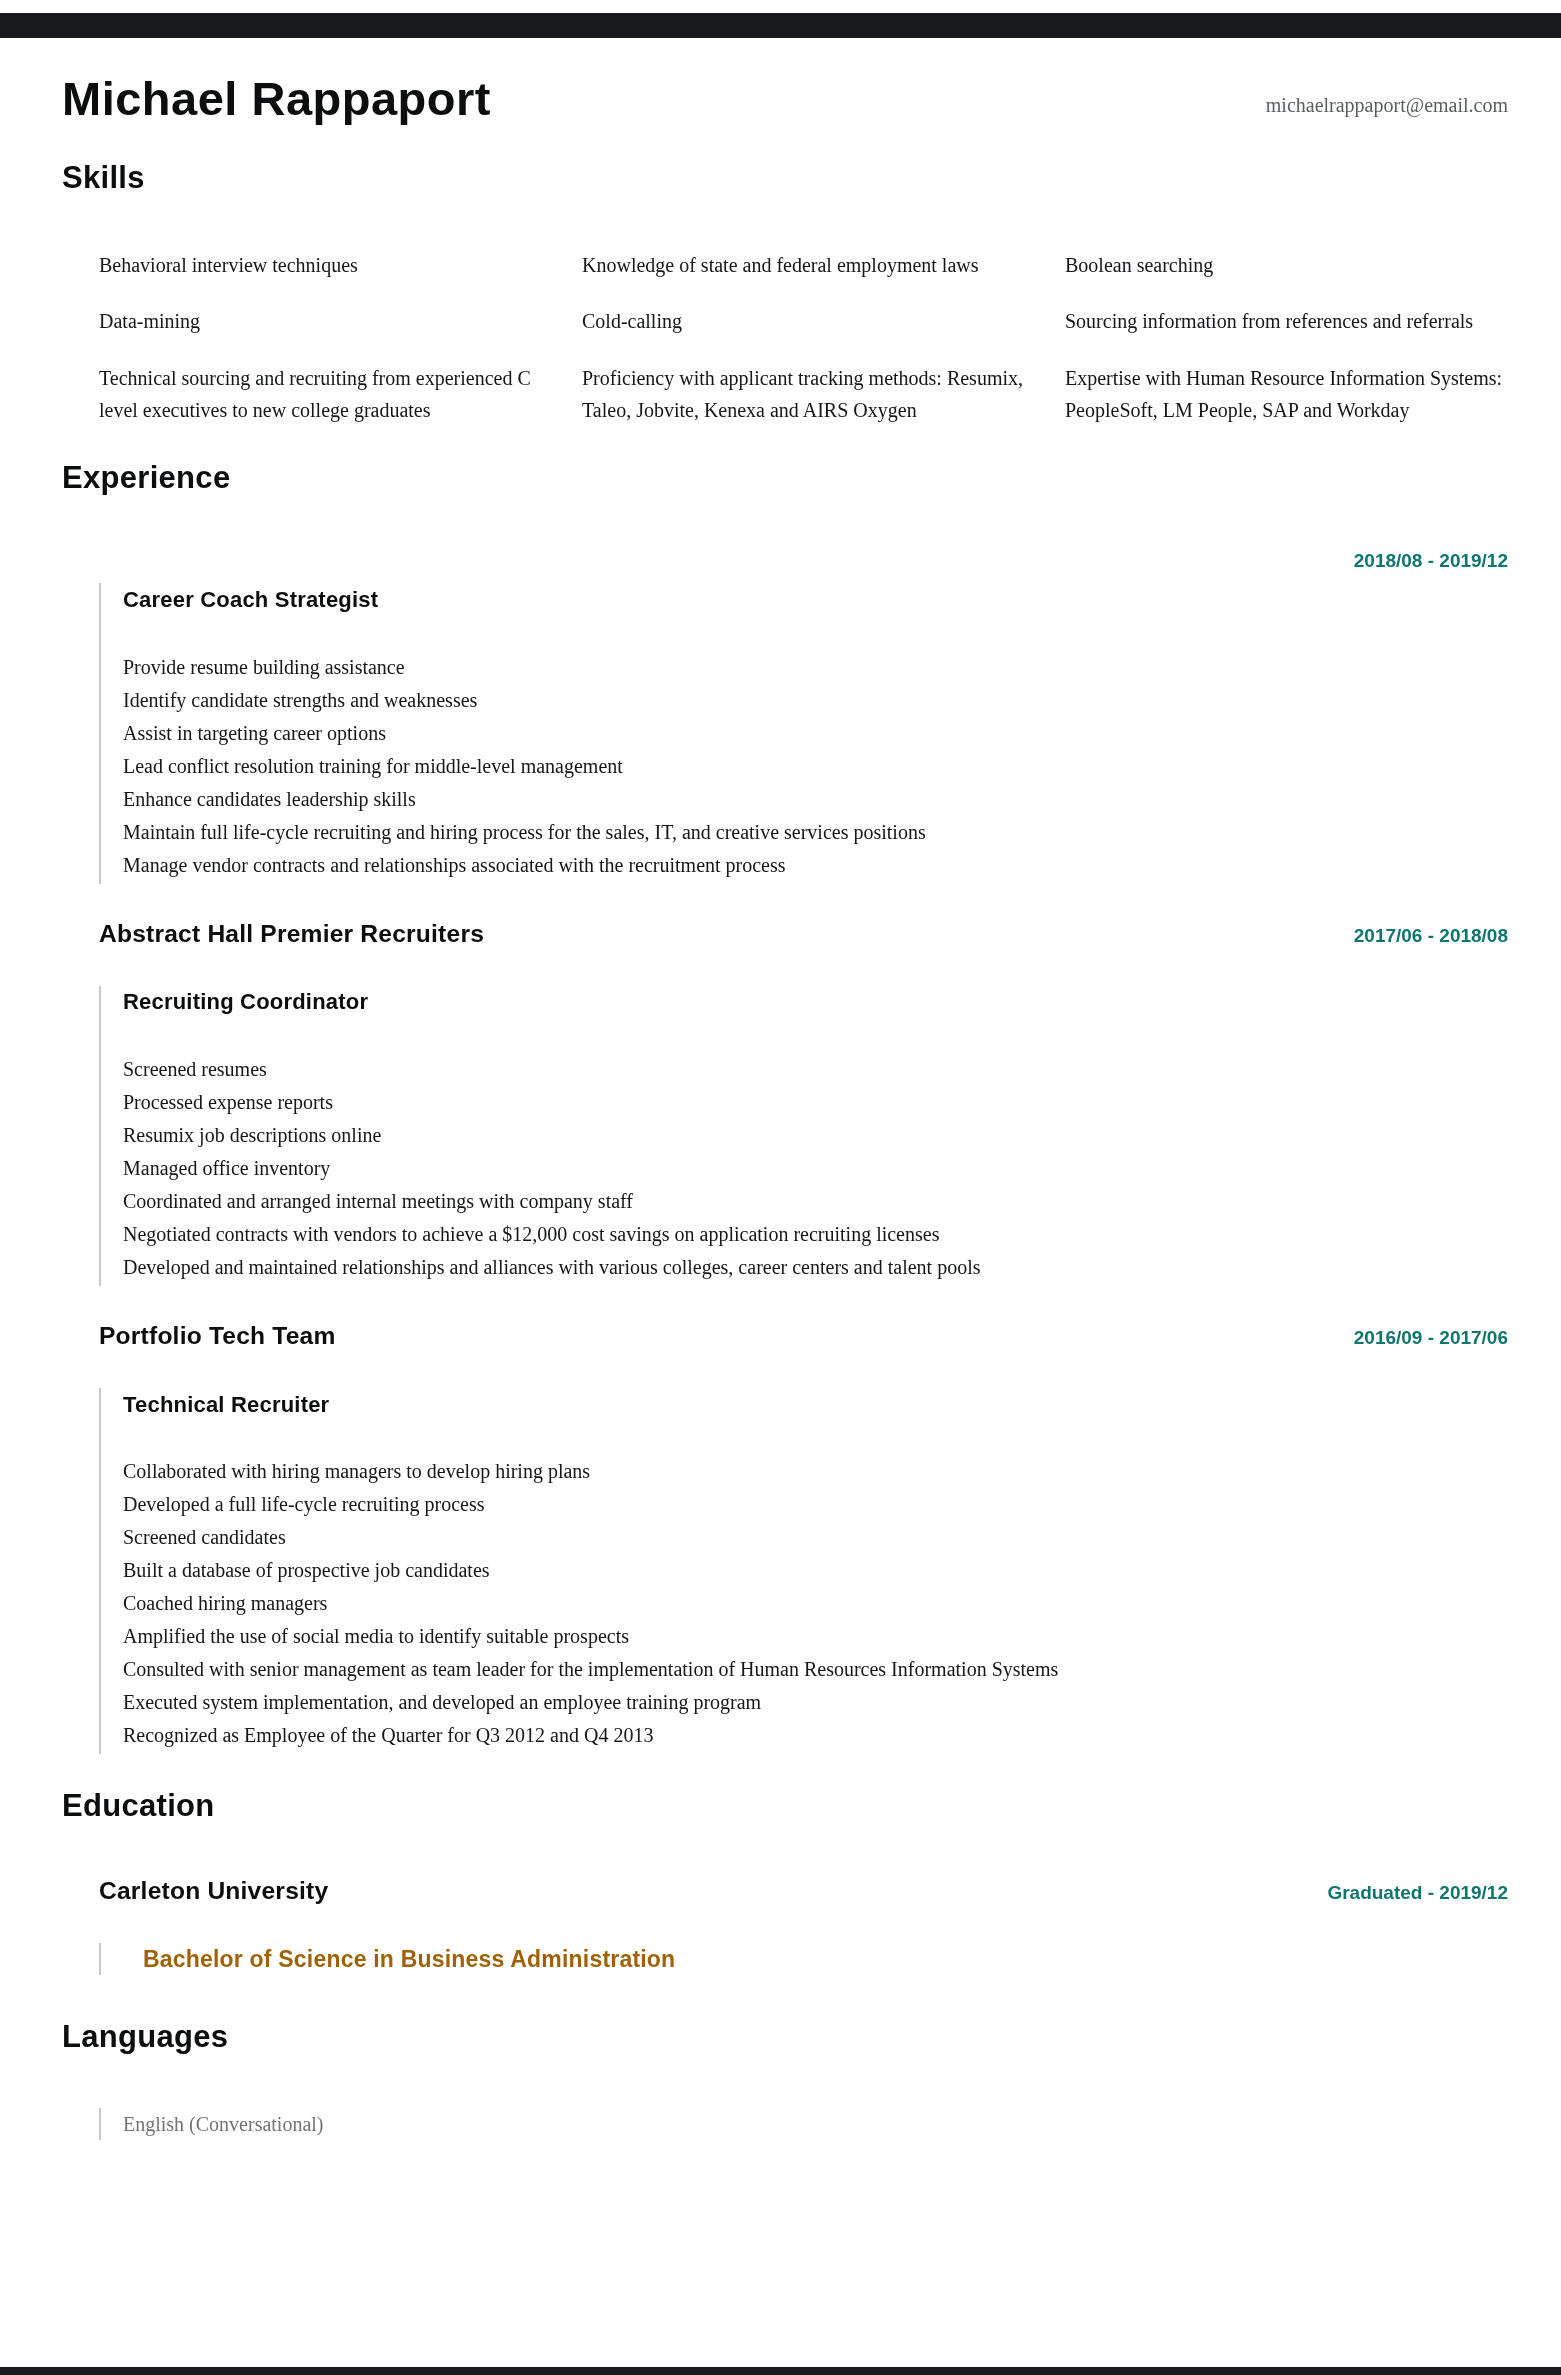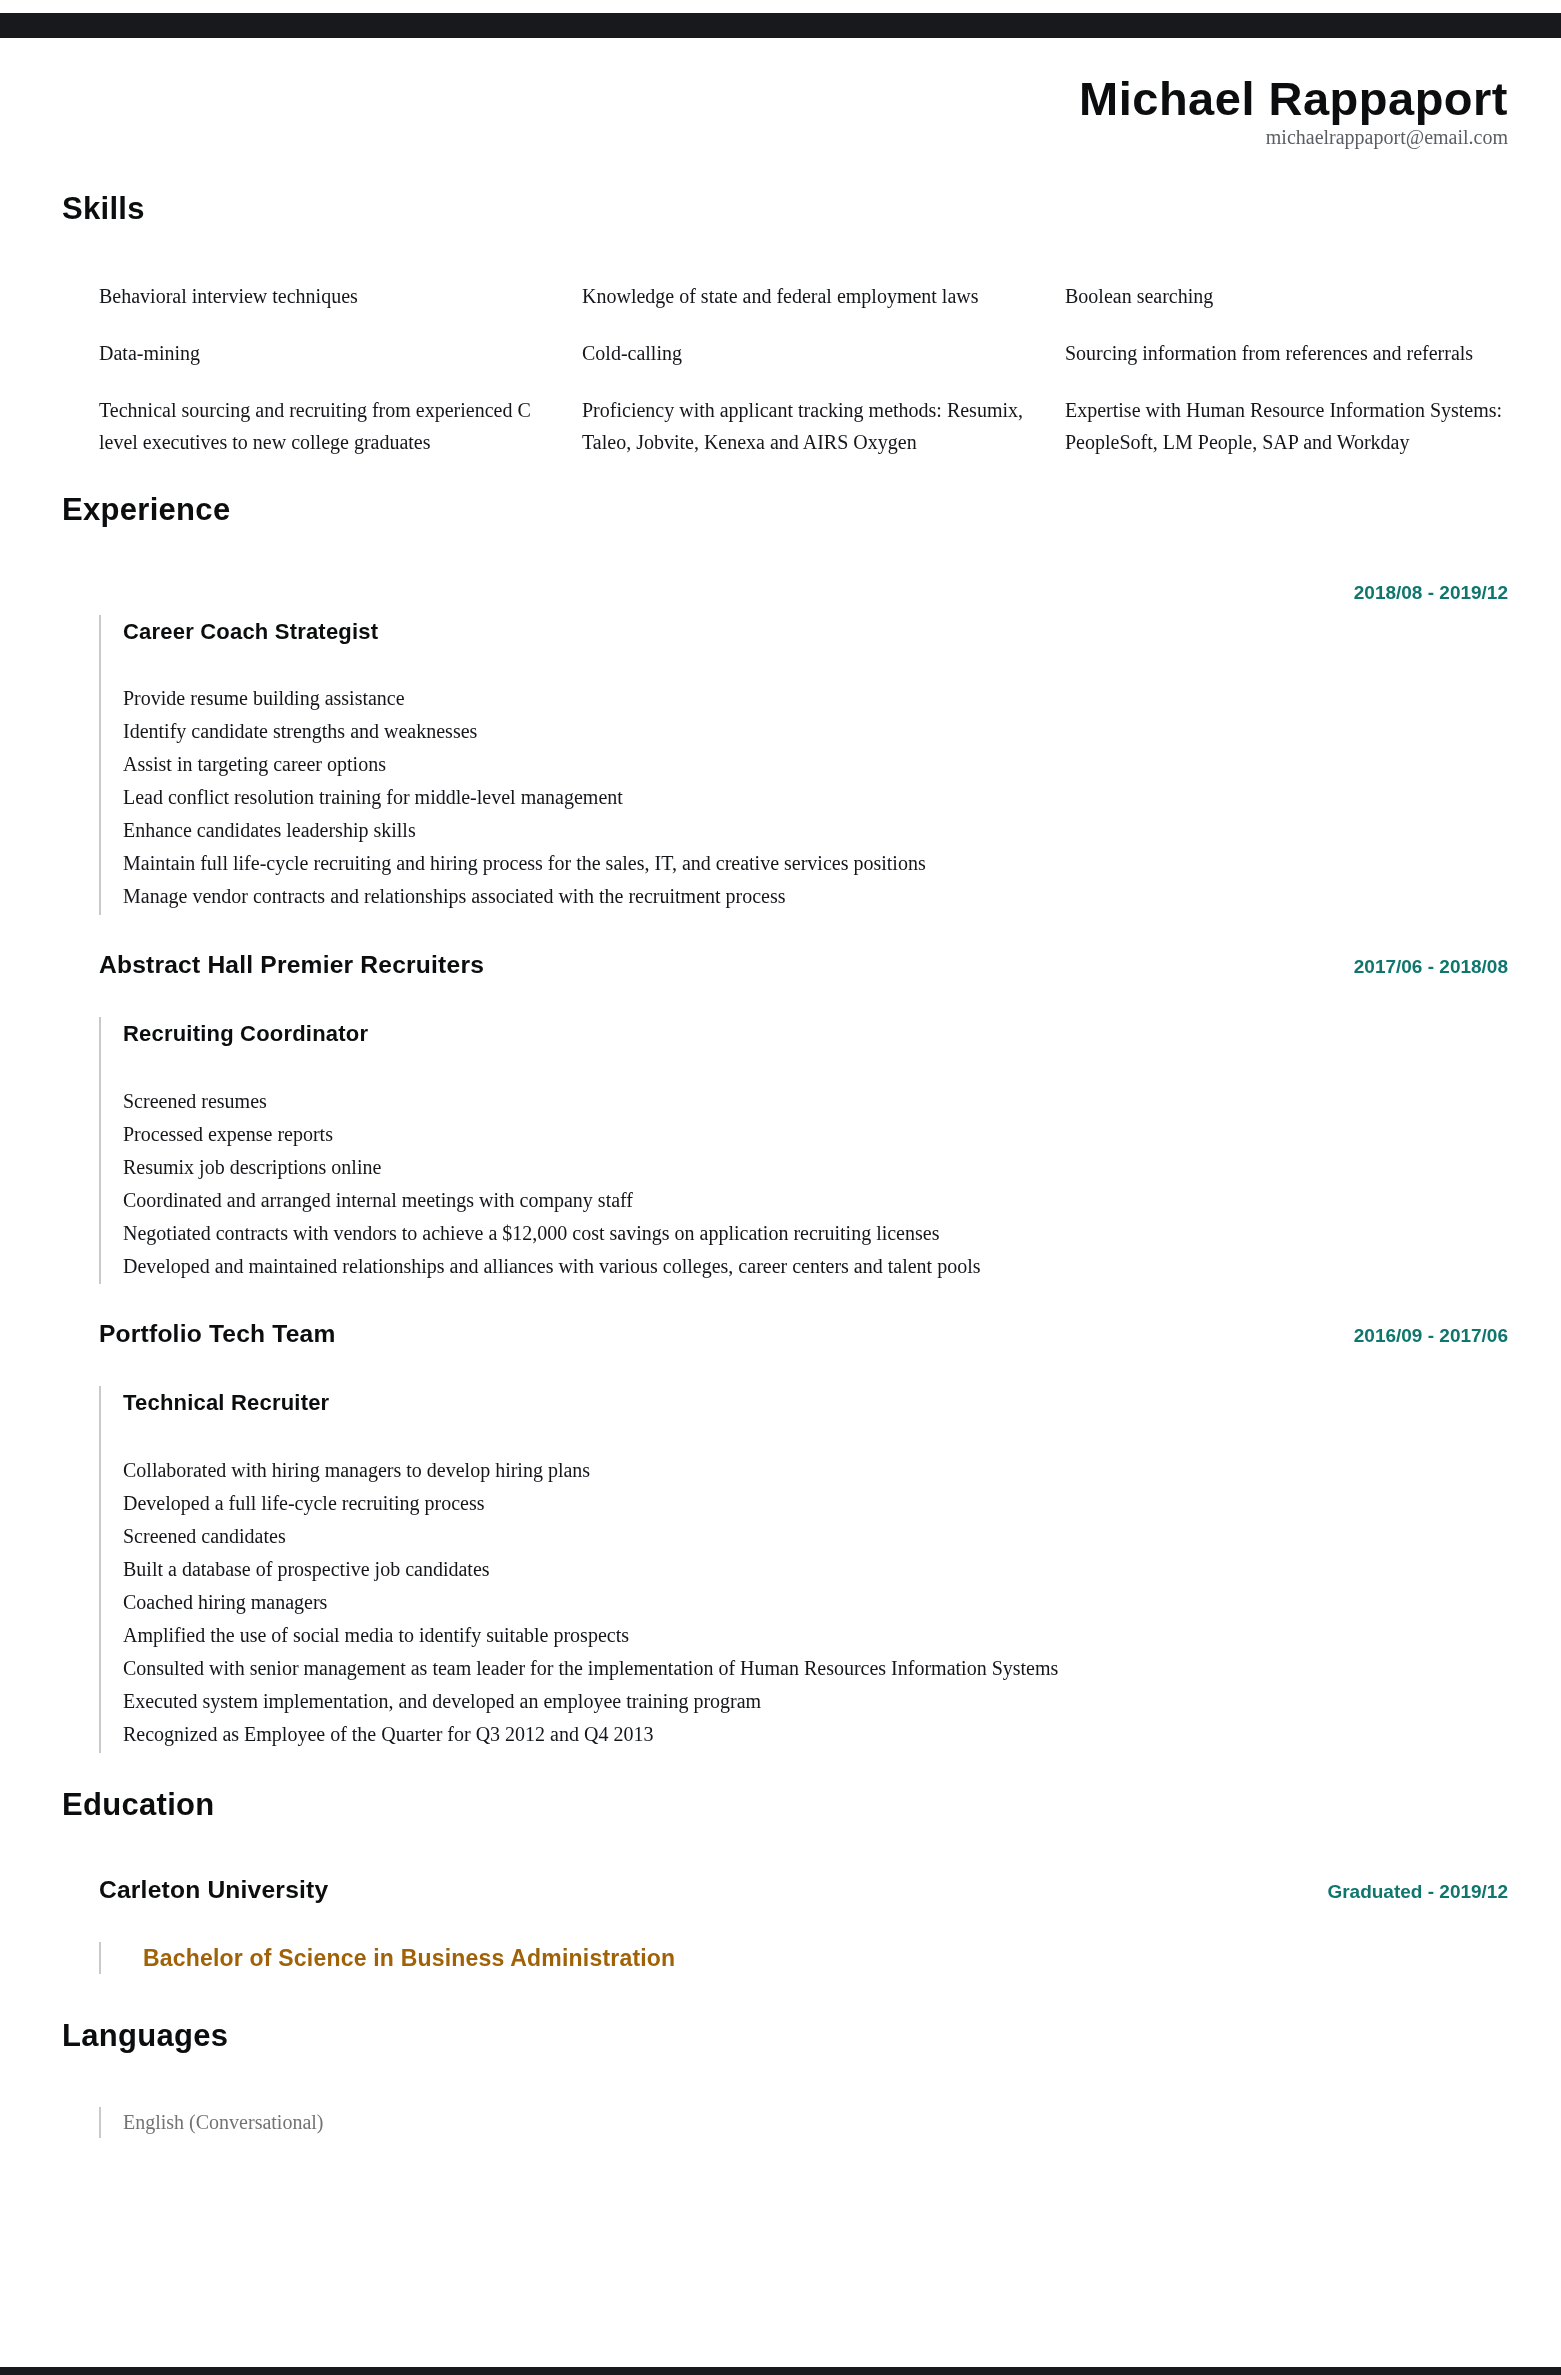--- a/index.html
+++ b/index.html
@@ -6,21 +6,21 @@
   html, body { width: 1561px; background: #ffffff; }
   body { font-family: "Liberation Serif", serif; color: #14161a; }
   .page { position: relative; width: 1561px; height: 2375px; overflow: hidden; background: #ffffff; }
 
   .bar { width: 100%; height: 24.6px; background: #17191c; }
   .bar.top { margin-top: 13.2px; }
   .bar.bottom { position: absolute; left: 0; bottom: 0; height: 8.5px; }
 
   .content { padding: 34px 53px 0 62px; }
 
-  .header { display: flex; justify-content: space-between; align-items: flex-end; flex-direction: column; }
+  .header { display: flex; justify-content: space-between; align-items: flex-end; }
   h1.name {
     font-family: "Liberation Sans", sans-serif;
     font-size: 47px; font-weight: 700; letter-spacing: 0.5px; color: #0c0d0e;
     line-height: 1.15;
   }
   .email { font-size: 20px; color: #5a5e63; margin-bottom: 8.5px; }
 
   section { margin-top: 34px; }
   section.languages { margin-top: 44px; }
   h2.section-title {
@@ -139,20 +139,21 @@
         <div class="job-head">
           <div class="company">Abstract Hall Premier Recruiters</div>
           <div class="dates">2017/06 - 2018/08</div>
         </div>
         <div class="job-body">
           <h3 class="role">Recruiting Coordinator</h3>
           <div class="desc">
             <div class="line">Screened resumes</div>
             <div class="line">Processed expense reports</div>
             <div class="line">Resumix job descriptions online</div>
+            <div class="line">Managed office inventory</div>
             <div class="line">Coordinated and arranged internal meetings with company staff</div>
             <div class="line">Negotiated contracts with vendors to achieve a $12,000 cost savings on application recruiting licenses</div>
             <div class="line">Developed and maintained relationships and alliances with various colleges, career centers and talent pools</div>
           </div>
         </div>
       </article>
 
       <article class="job">
         <div class="job-head">
           <div class="company">Portfolio Tech Team</div>

